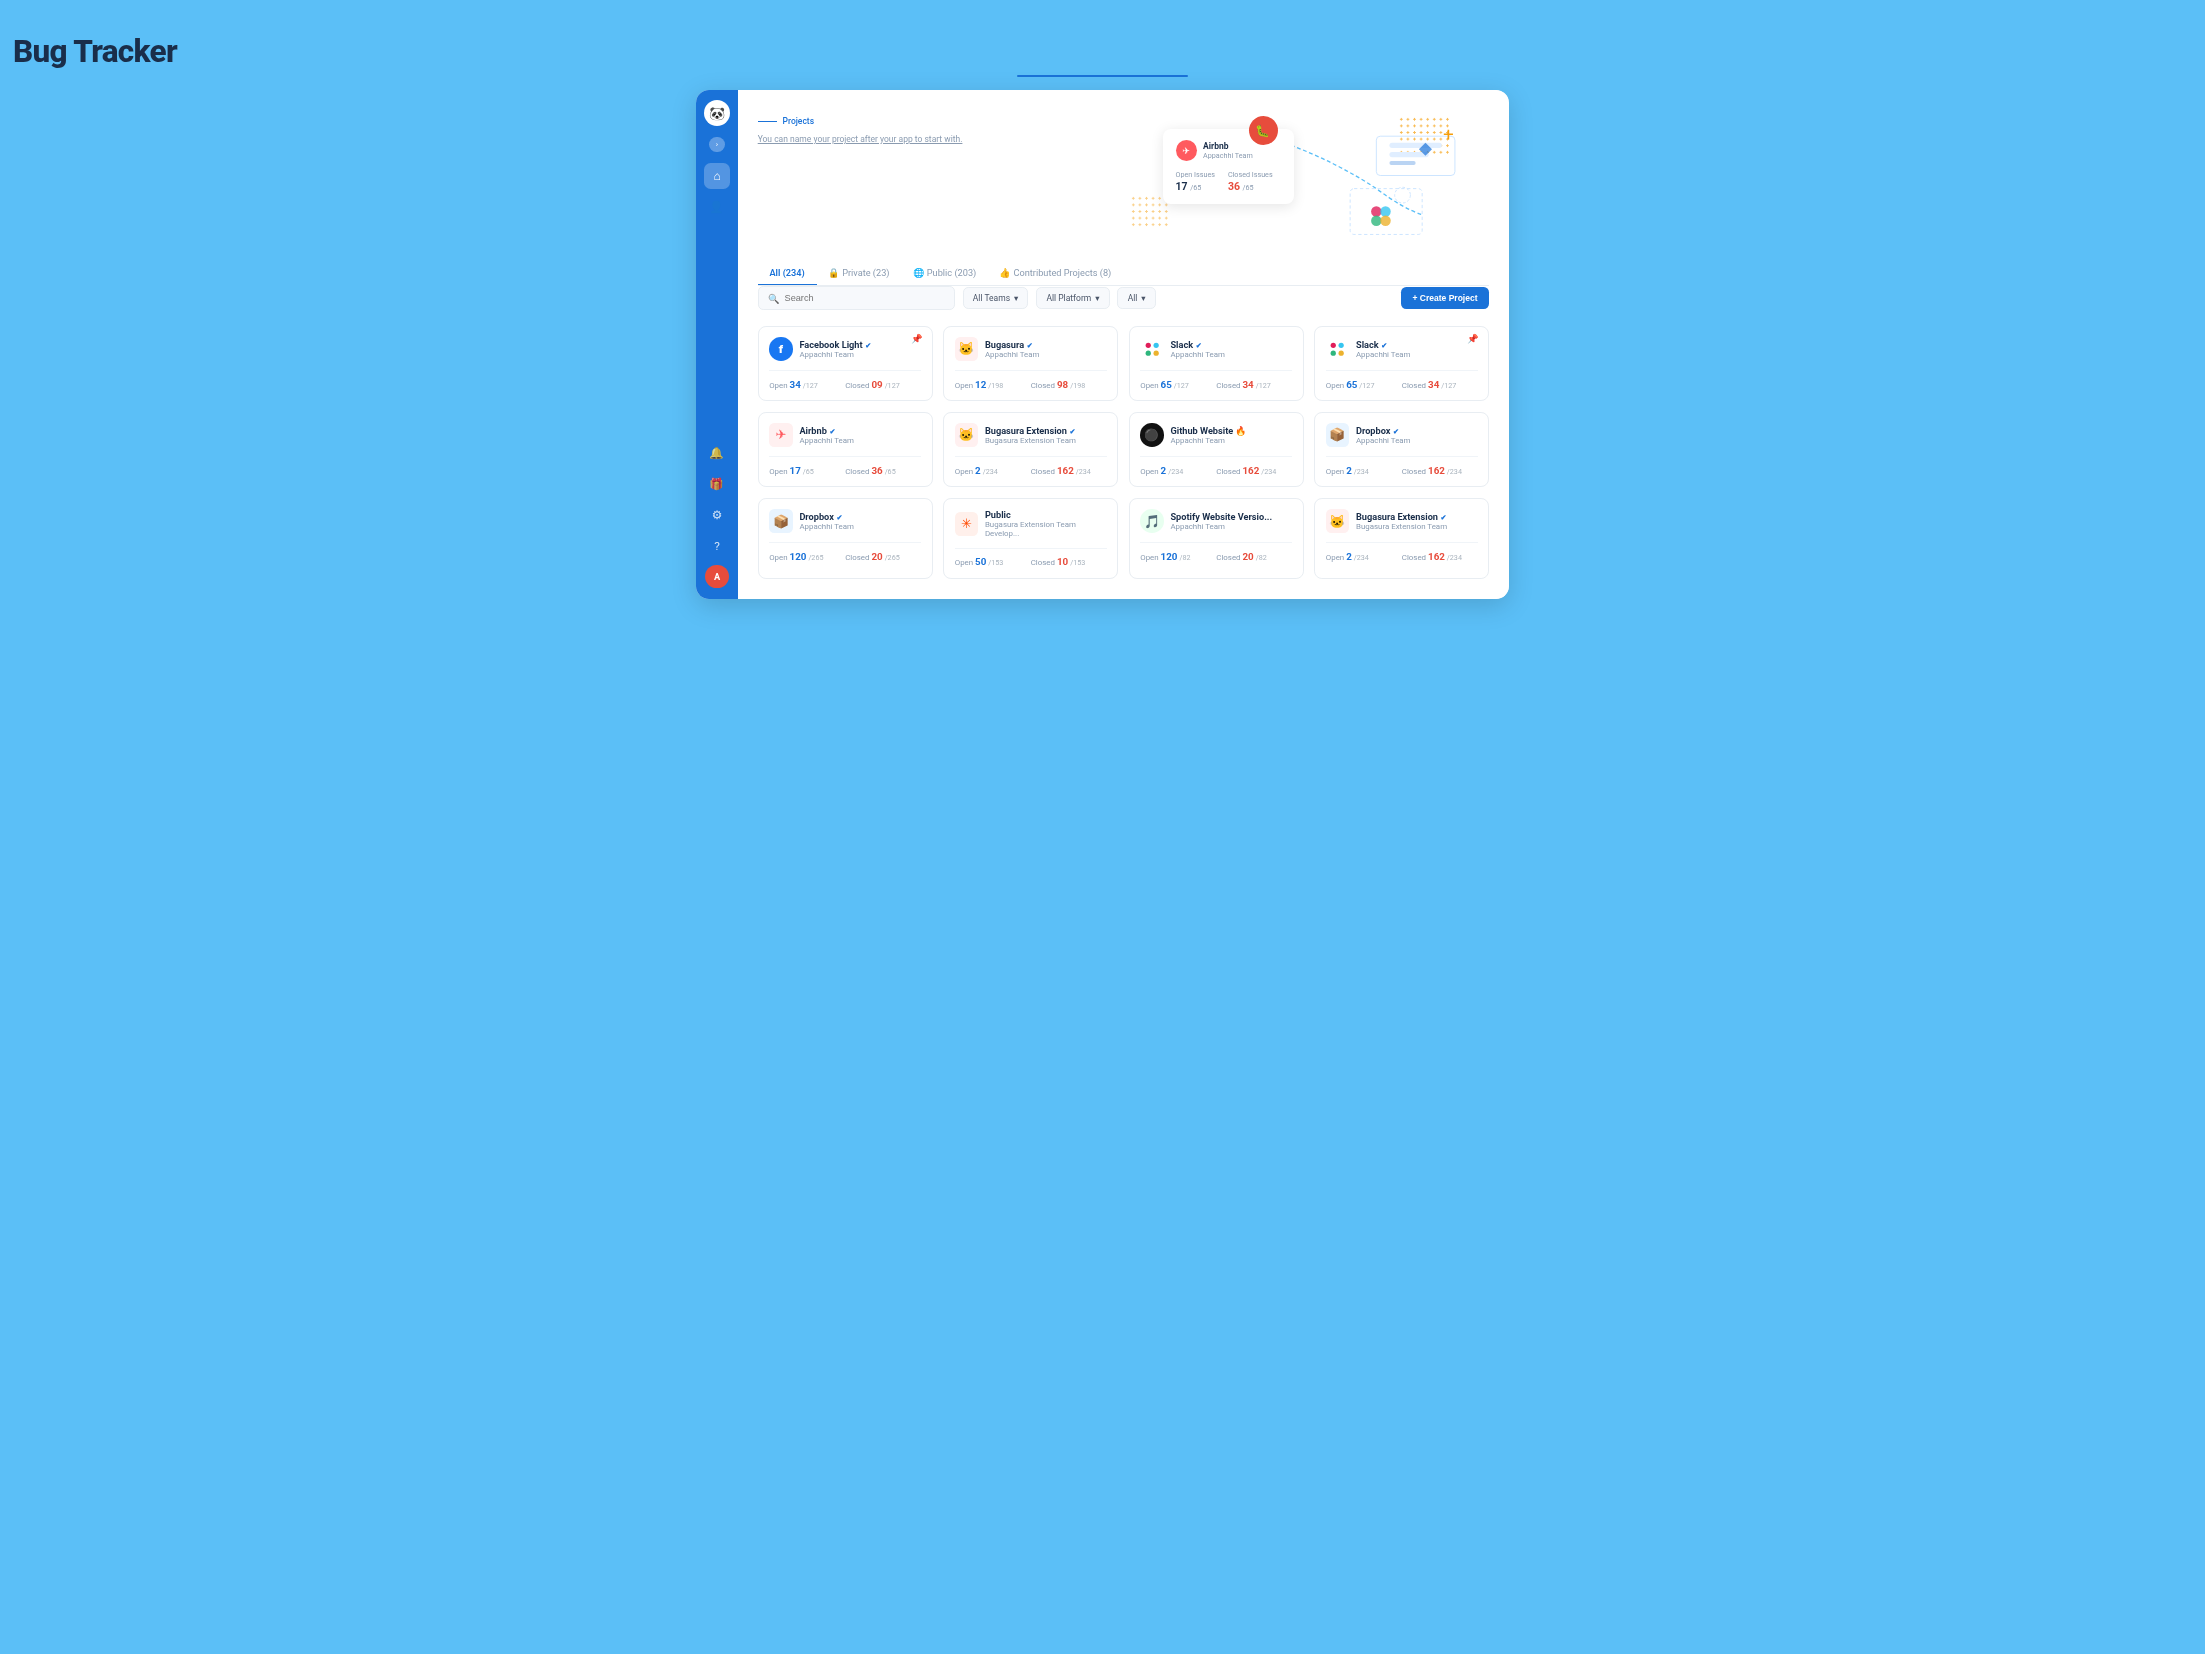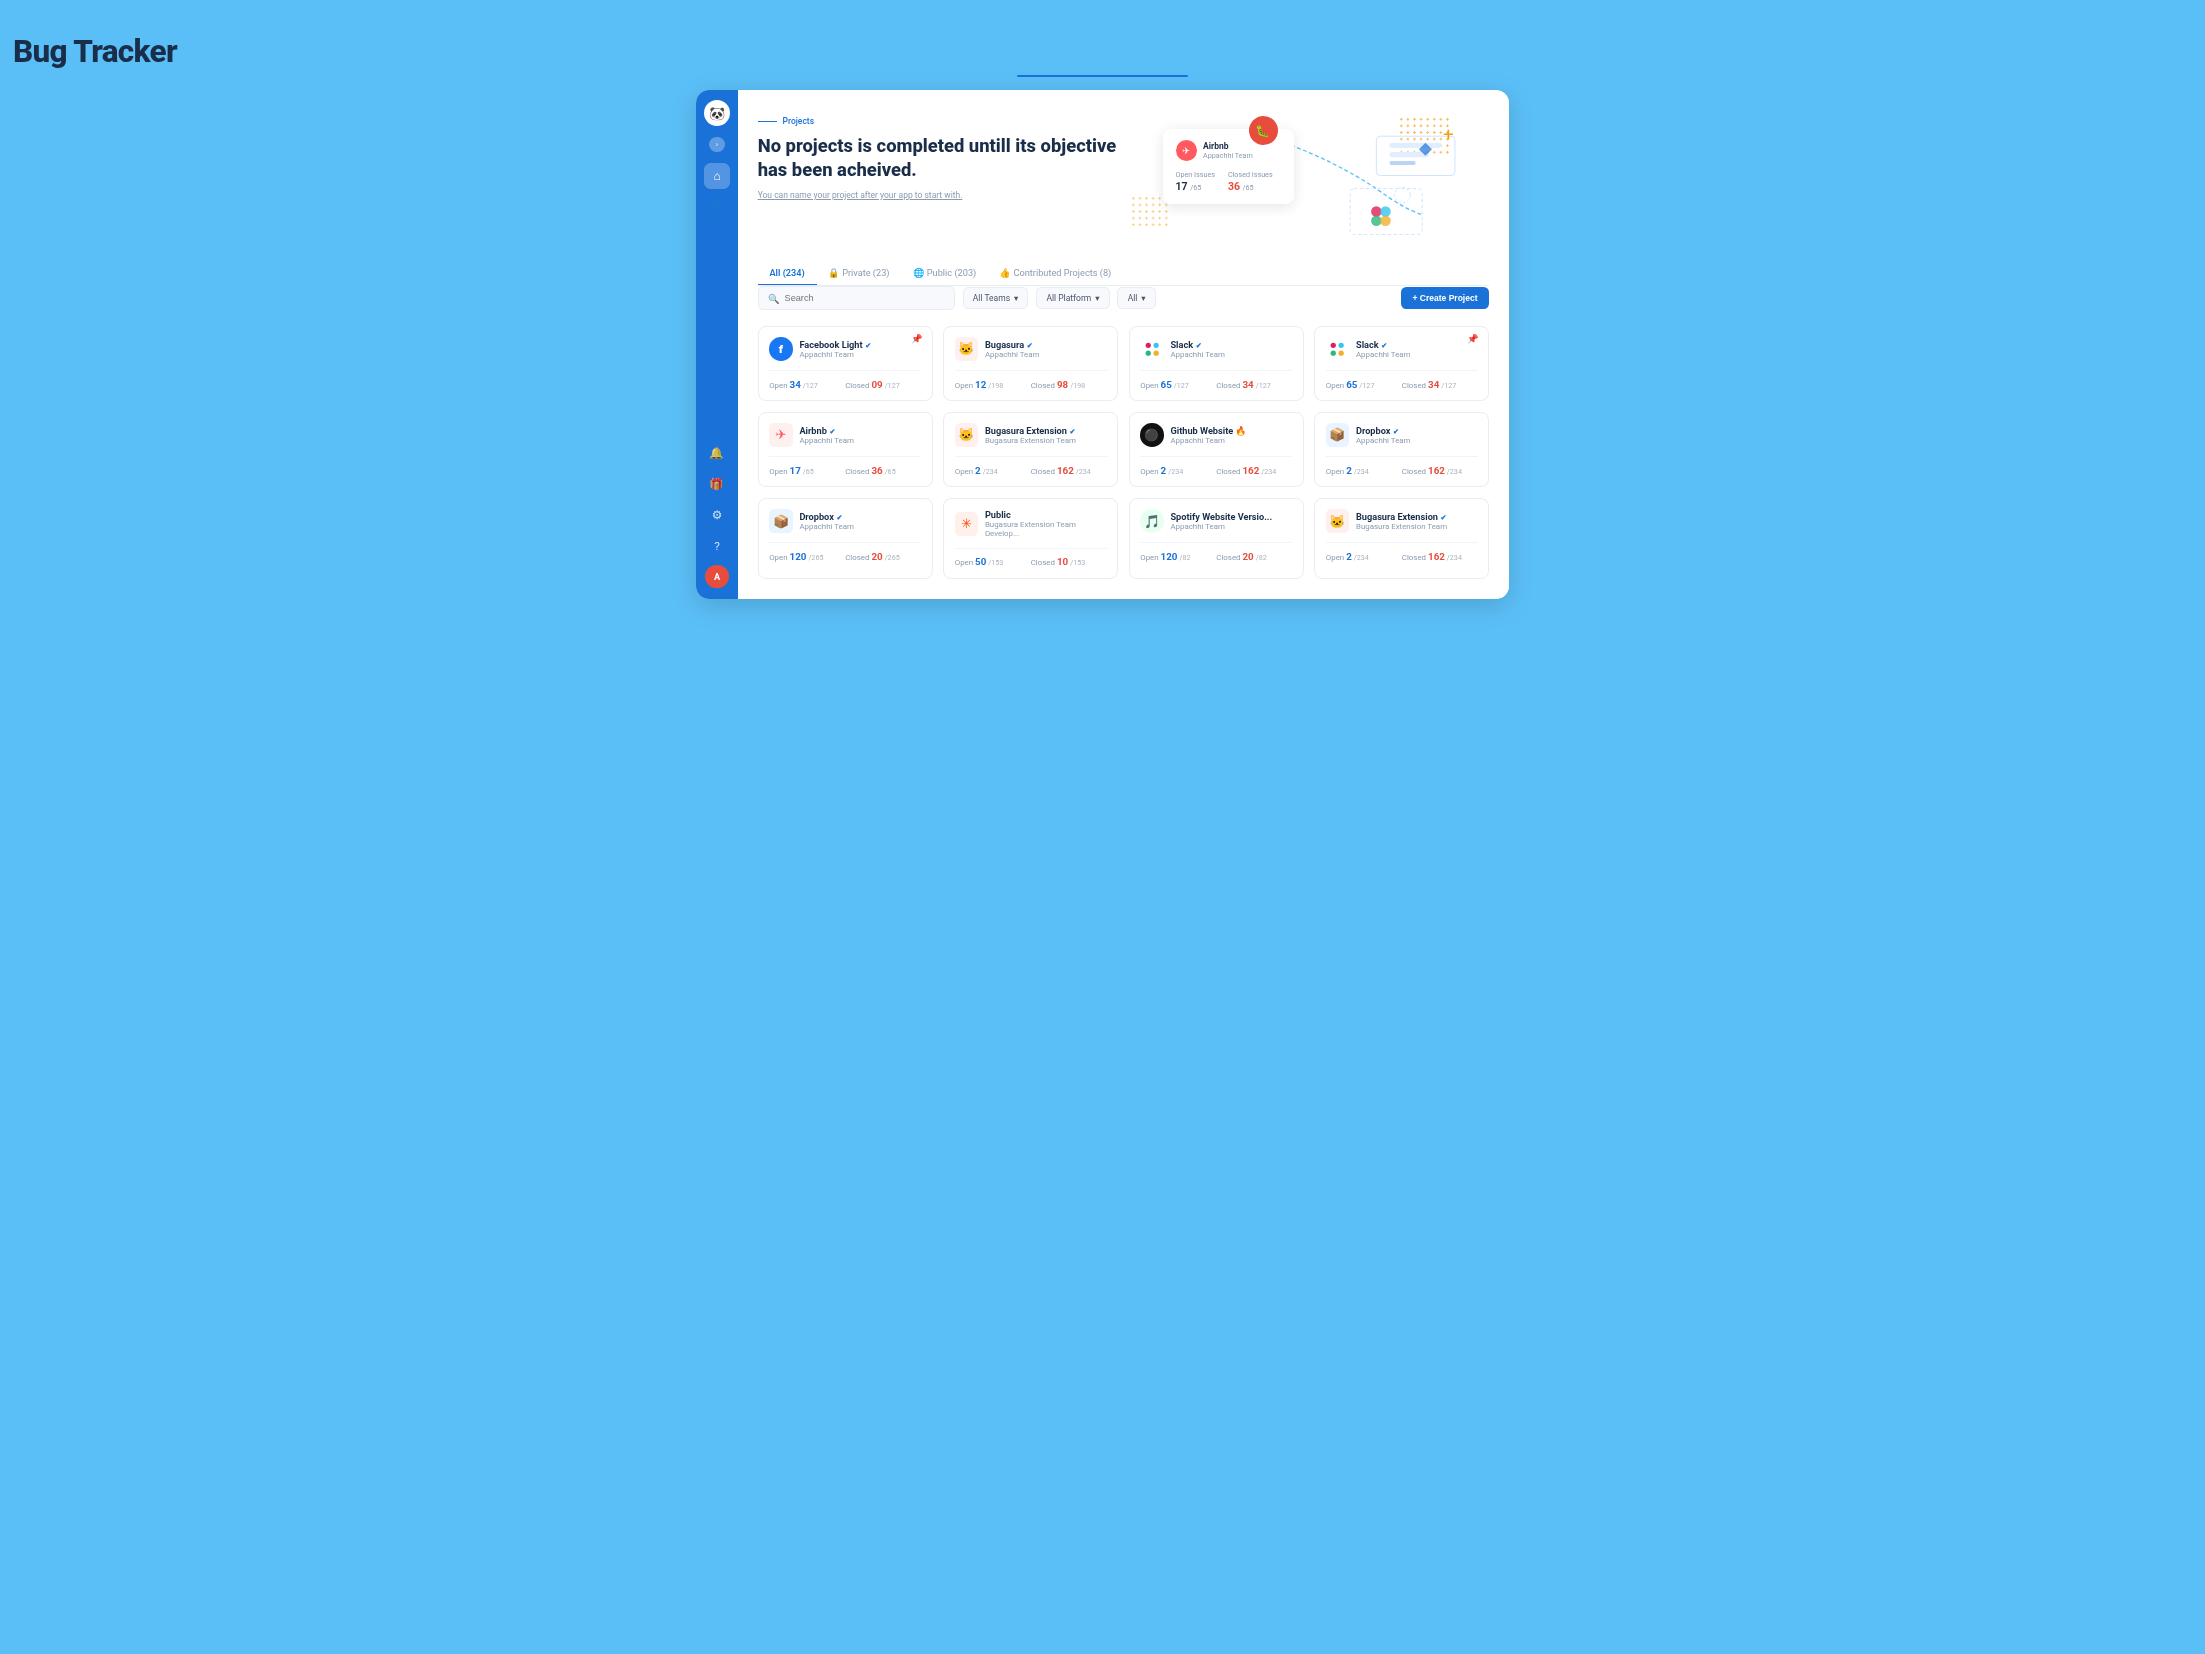--- a/index.html
+++ b/index.html
@@ -412,21 +412,20 @@
       <div class="sidebar-item">?</div>
       <div class="sidebar-avatar">A</div>
     </div>
   </div>
 
   <div class="main-content">
 
     <div class="hero-section">
       <div class="hero-text">
         <div class="hero-label">Projects</div>
-        <h2 class="hero-title">No projects is completed untill its objective has been acheived.</h2>
         <p class="hero-subtitle">You can name your project after your app to start with.</p>
       </div>
       <div class="hero-visual">
         <div class="dots-orange"></div>
         <div class="dots-orange2"></div>
         <div class="bug-icon-circle">🐛</div>
         <div class="airbnb-card">
           <div class="airbnb-card-header">
             <div class="airbnb-logo">✈</div>
             <div>

